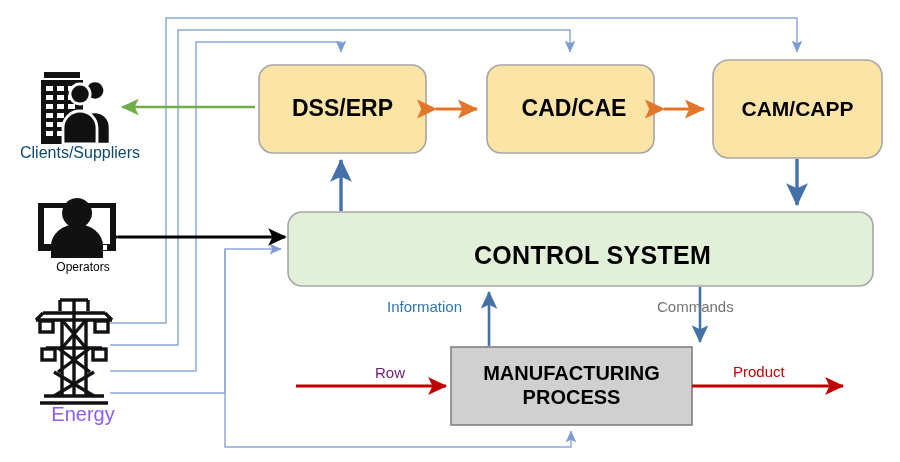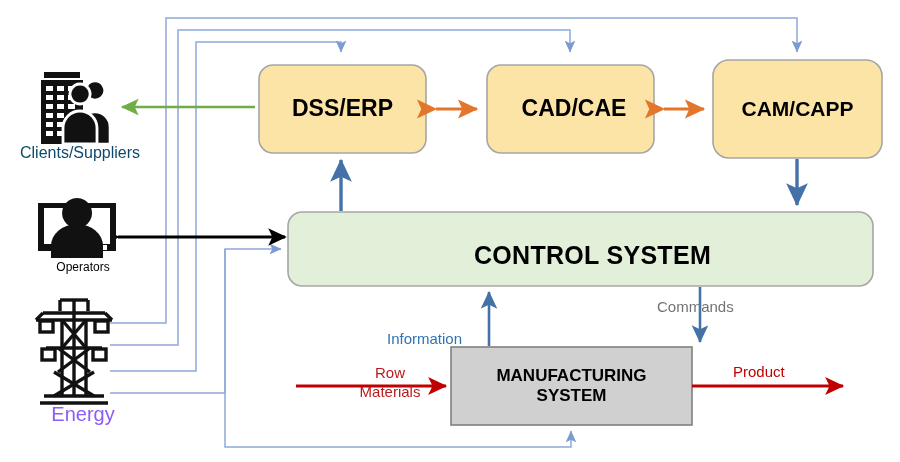--- a/index.html
+++ b/index.html
@@ -21,42 +21,42 @@
     text-align:center;
     font-weight:bold;
     color:#000000;
     pointer-events:none;
     line-height:1.18;
   }
   .box-erp{left:259px;top:65px;width:167px;height:88px;font-size:23px;}
   .box-cad{left:487px;top:65px;width:174px;height:88px;font-size:23px;}
   .box-cam{left:713px;top:60px;width:169px;height:98px;font-size:21px;}
   .box-ctrl{left:288px;top:212px;width:585px;height:87px;font-size:25px;letter-spacing:.3px;margin-left:12px;}
-  .box-mfg{left:451px;top:347px;width:241px;height:78px;font-size:17px;}
+  .box-mfg{left:451px;top:347px;width:241px;height:78px;font-size:20px;}
 
   .cap{
     position:absolute;
     text-align:center;
     font-size:15px;
     pointer-events:none;
     white-space:nowrap;
   }
   .cap-clients{left:0px;top:144px;width:160px;color:#0c4a6e;font-size:16px;}
   .cap-operators{left:8px;top:260px;width:150px;color:#000000;font-size:12px;}
   .cap-energy{left:8px;top:403px;width:150px;color:#8b5cf6;font-size:20px;}
 
   .flow{
     position:absolute;
     font-size:15px;
     pointer-events:none;
     white-space:nowrap;
   }
-  .flow-info{left:387px;top:298px;color:#2E74B5;margin-top:32px;}
+  .flow-info{left:387px;top:298px;color:#2E74B5;}
   .flow-cmd{left:657px;top:298px;color:#737373;}
-  .flow-row{left:344px;top:363px;color:#b91c1c;width:92px;text-align:center;line-height:1.28;}
+  .flow-row{left:344px;top:363px;color:#701a75;width:92px;text-align:center;line-height:1.28;}
   .flow-prod{left:733px;top:363px;color:#C00000;}
 </style>
 </head>
 <body>
 
 <svg id="diagram" viewBox="0 0 900 462" xmlns="http://www.w3.org/2000/svg">
 
   <defs>
     <marker id="ah-blue-thick" markerWidth="9" markerHeight="9" refX="6.4" refY="3.2" orient="auto" markerUnits="strokeWidth">
       <path d="M0,0 L6.8,3.2 L0,6.4 L1.5,3.2 Z" fill="#4472A8"></path>
@@ -194,32 +194,31 @@
   <div>
     <div>CAM/CAPP</div>
   </div>
 </div>
 
 <div class="node-label box-ctrl">CONTROL SYSTEM</div>
 
 <div class="node-label box-mfg">
   <div>
     <div>MANUFACTURING</div>
-    <div>SYSTEM</div>
+    <div>PROCESS</div>
   </div>
 </div>
 
 <div class="cap cap-clients">Clients/Suppliers</div>
 
 <div class="cap cap-operators">Operators</div>
 
 <div class="cap cap-energy">Energy</div>
 
 <div class="flow flow-info">Information</div>
 
 <div class="flow flow-cmd">Commands</div>
 
 <div class="flow flow-row">
   <div>Row</div>
-  <div>Materials</div>
 </div>
 
 <div class="flow flow-prod">Product</div>
 
 </body></html>

